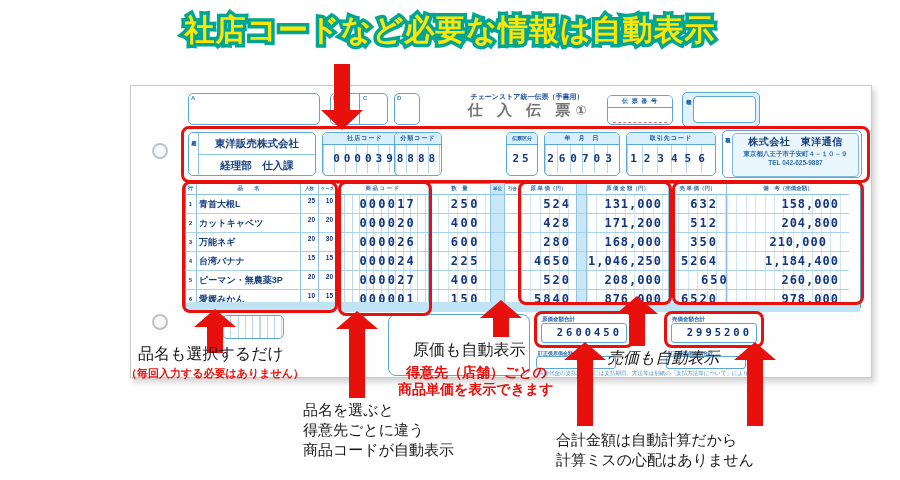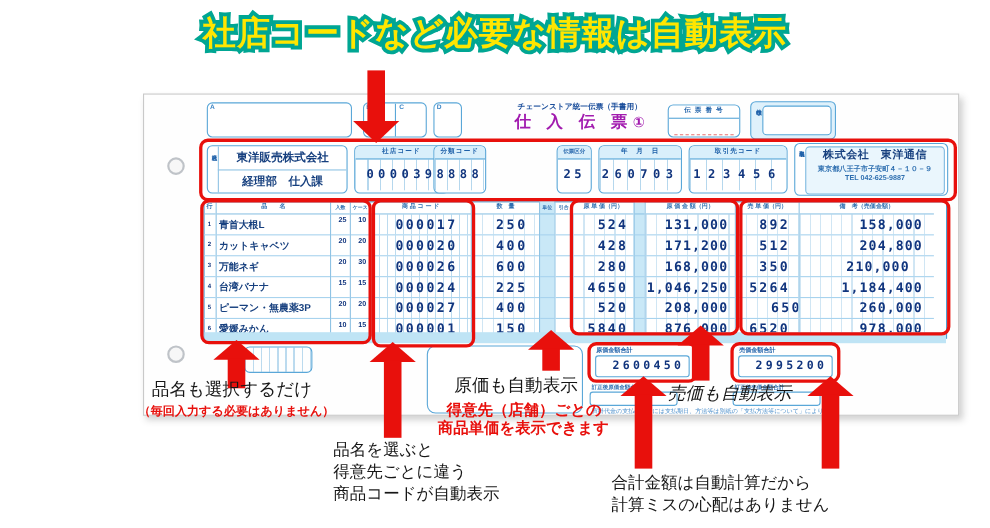--- a/index.html
+++ b/index.html
@@ -26,21 +26,21 @@
   .cdigits{font-family:"DejaVu Sans Mono",monospace;font-weight:bold;color:#11357e;text-align:center;
            line-height:28px;font-size:11px;white-space:nowrap;overflow:hidden;}
   .g7 {background:repeating-linear-gradient(90deg,rgba(121,183,223,.5) 0 1px,transparent 1px 7.3px);}
   .g9 {background:repeating-linear-gradient(90deg,rgba(121,183,223,.35) 0 1px,transparent 1px 9.4px);}
   .g11{background:repeating-linear-gradient(90deg,rgba(121,183,223,.55) 0 1px,transparent 1px 11px);}
   .vlab{writing-mode:vertical-rl;text-orientation:upright;font-size:5px;color:#1c5fa8;font-weight:bold;
         line-height:7px;letter-spacing:0;}
 
   
   .doc-type{font-size:7px;font-weight:bold;color:#1c4f9c;text-align:center;white-space:nowrap;}
-  .doc-title{font-size:15px;font-weight:bold;color:#a21caf;text-align:center;letter-spacing:5px;white-space:nowrap;}
+  .doc-title{font-size:15px;font-weight:bold;color:#737373;text-align:center;letter-spacing:5px;white-space:nowrap;}
   .doc-circle{font-size:13px;letter-spacing:0;}
 
   
   .tframe{left:185px;top:183px;width:676px;height:125px;border:1.3px solid #4f9fd0;background:#fff;}
   .tcol{position:absolute;top:183px;height:125px;border-left:1px solid #8fc3e4;box-sizing:border-box;}
   .th{height:11px;line-height:11px;font-size:5.5px;font-weight:bold;color:#2e6fb0;text-align:center;
       border-bottom:1px solid #8fc3e4;letter-spacing:0;white-space:nowrap;overflow:hidden;}
   .tc{height:19px;line-height:19px;border-bottom:1px solid #a8d3ee;box-sizing:border-box;color:#11357e;
       font-weight:bold;overflow:hidden;white-space:nowrap;}
   .v-row{font-size:5.5px;text-align:center;}
@@ -261,21 +261,21 @@
     <div class="tc v-num g9" style="padding-right:6px;letter-spacing:1px;">131,000</div>
     <div class="tc v-num g9" style="padding-right:6px;letter-spacing:1px;">171,200</div>
     <div class="tc v-num g9" style="padding-right:6px;letter-spacing:1px;">168,000</div>
     <div class="tc v-num g9" style="padding-right:6px;letter-spacing:1px;">1,046,250</div>
     <div class="tc v-num g9" style="padding-right:6px;letter-spacing:1px;">208,000</div>
     <div class="tc v-num g9" style="padding-right:6px;letter-spacing:1px;">876,000</div>
   </div>
 
   <div class="tcol" style="left:668px;width:58px;">
     <div class="th">売 単 価（円）</div>
-    <div class="tc v-num g9" style="padding-right:8px;letter-spacing:2px;">892</div>
+    <div class="tc v-num g9" style="padding-right:8px;letter-spacing:2px;">632</div>
     <div class="tc v-num g9" style="padding-right:8px;letter-spacing:2px;">512</div>
     <div class="tc v-num g9" style="padding-right:8px;letter-spacing:2px;">350</div>
     <div class="tc v-num g9" style="padding-right:8px;letter-spacing:2px;">5264</div>
     <div class="tc v-num g9" style="padding-right:8px;letter-spacing:2px;padding-left:32px;">650</div>
     <div class="tc v-num g9" style="padding-right:8px;letter-spacing:2px;">6520</div>
   </div>
 
   <div class="tcol" style="left:726px;width:123px;">
     <div class="th">備　考（売価金額）</div>
     <div class="tc v-num g9" style="padding-right:10px;letter-spacing:1px;">158,000</div>

